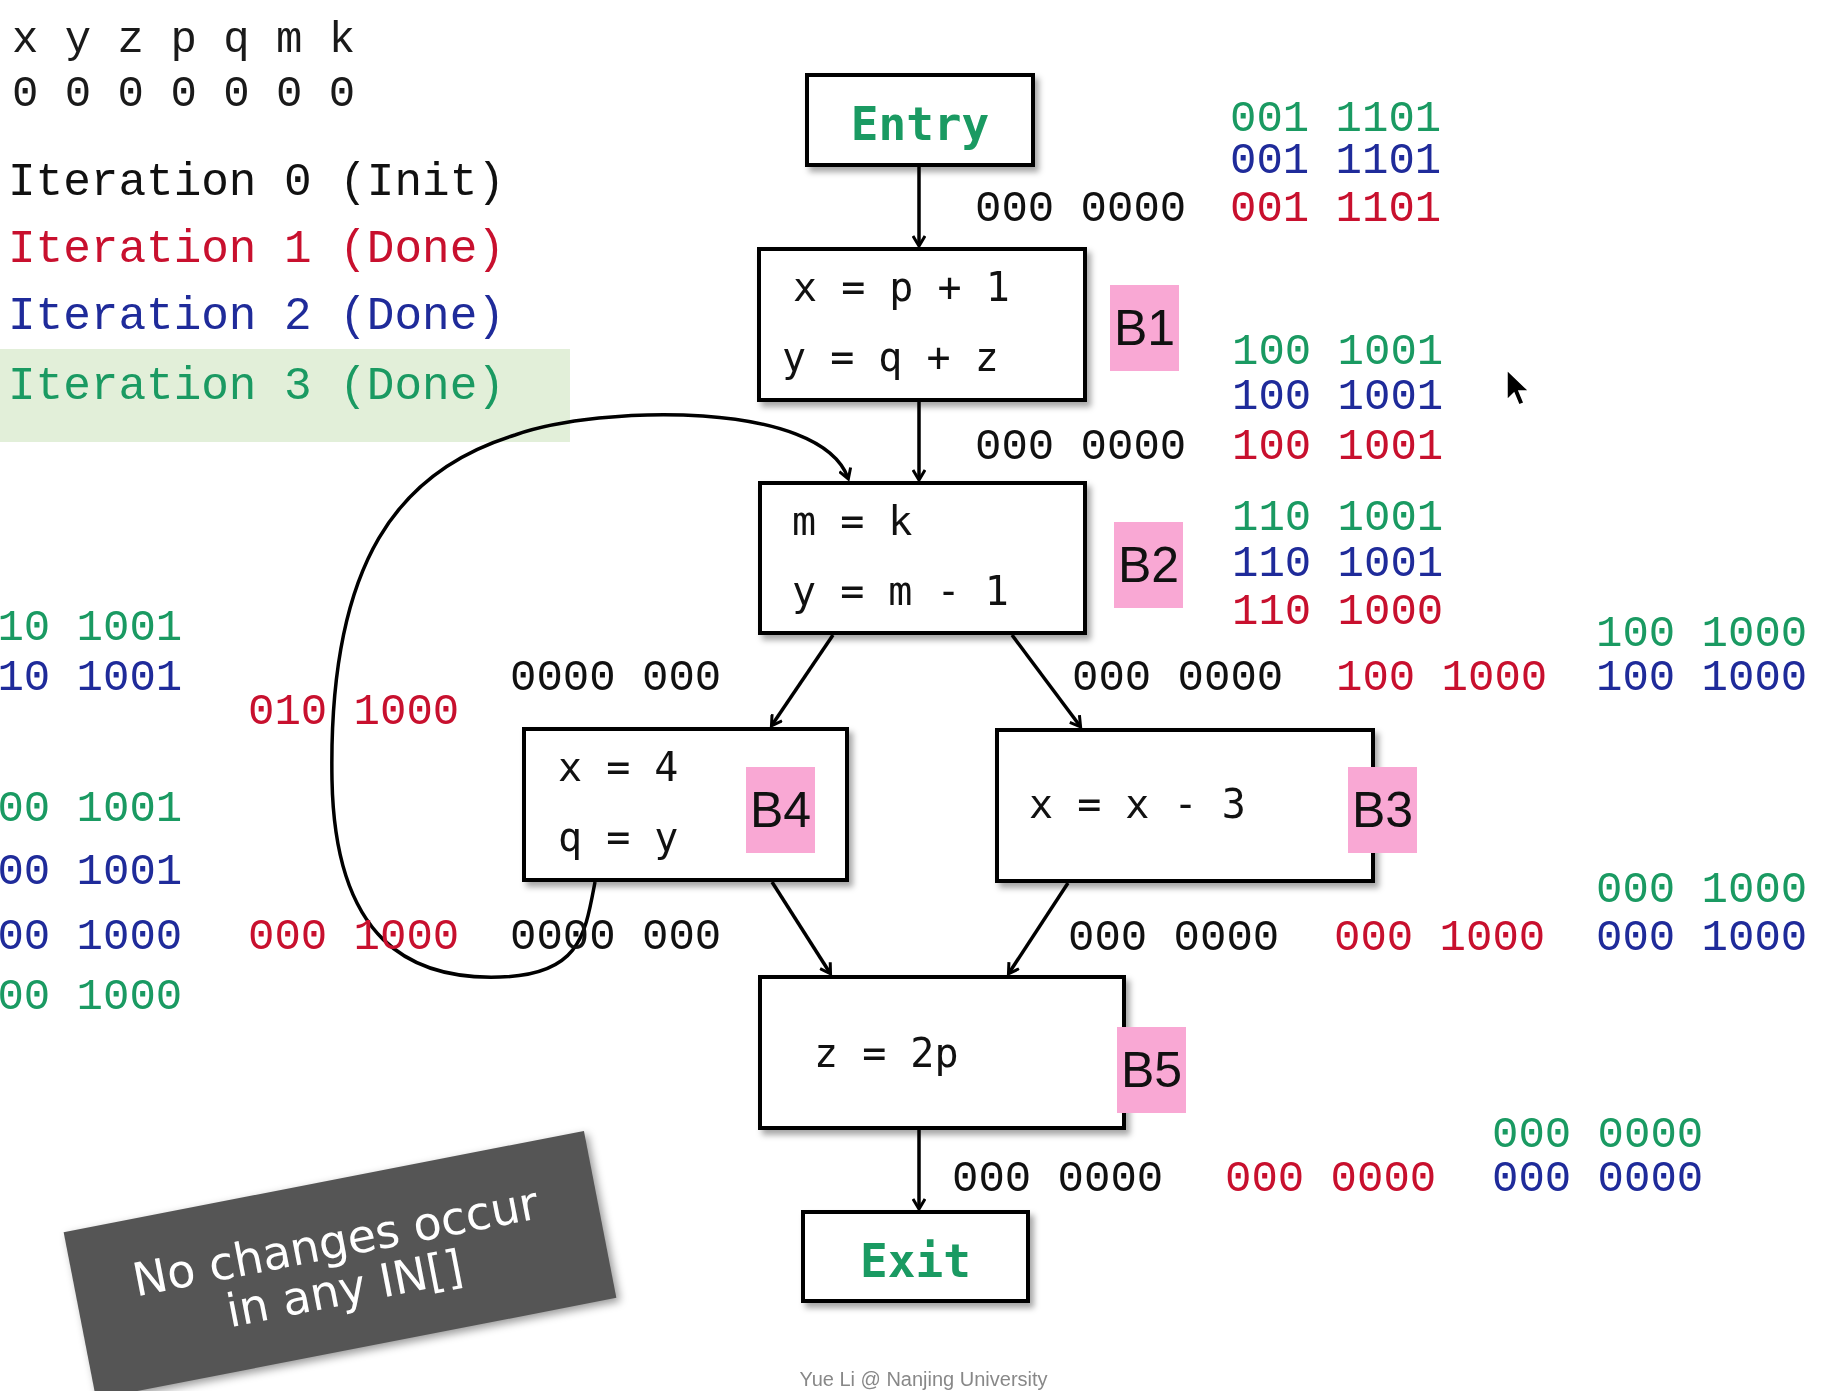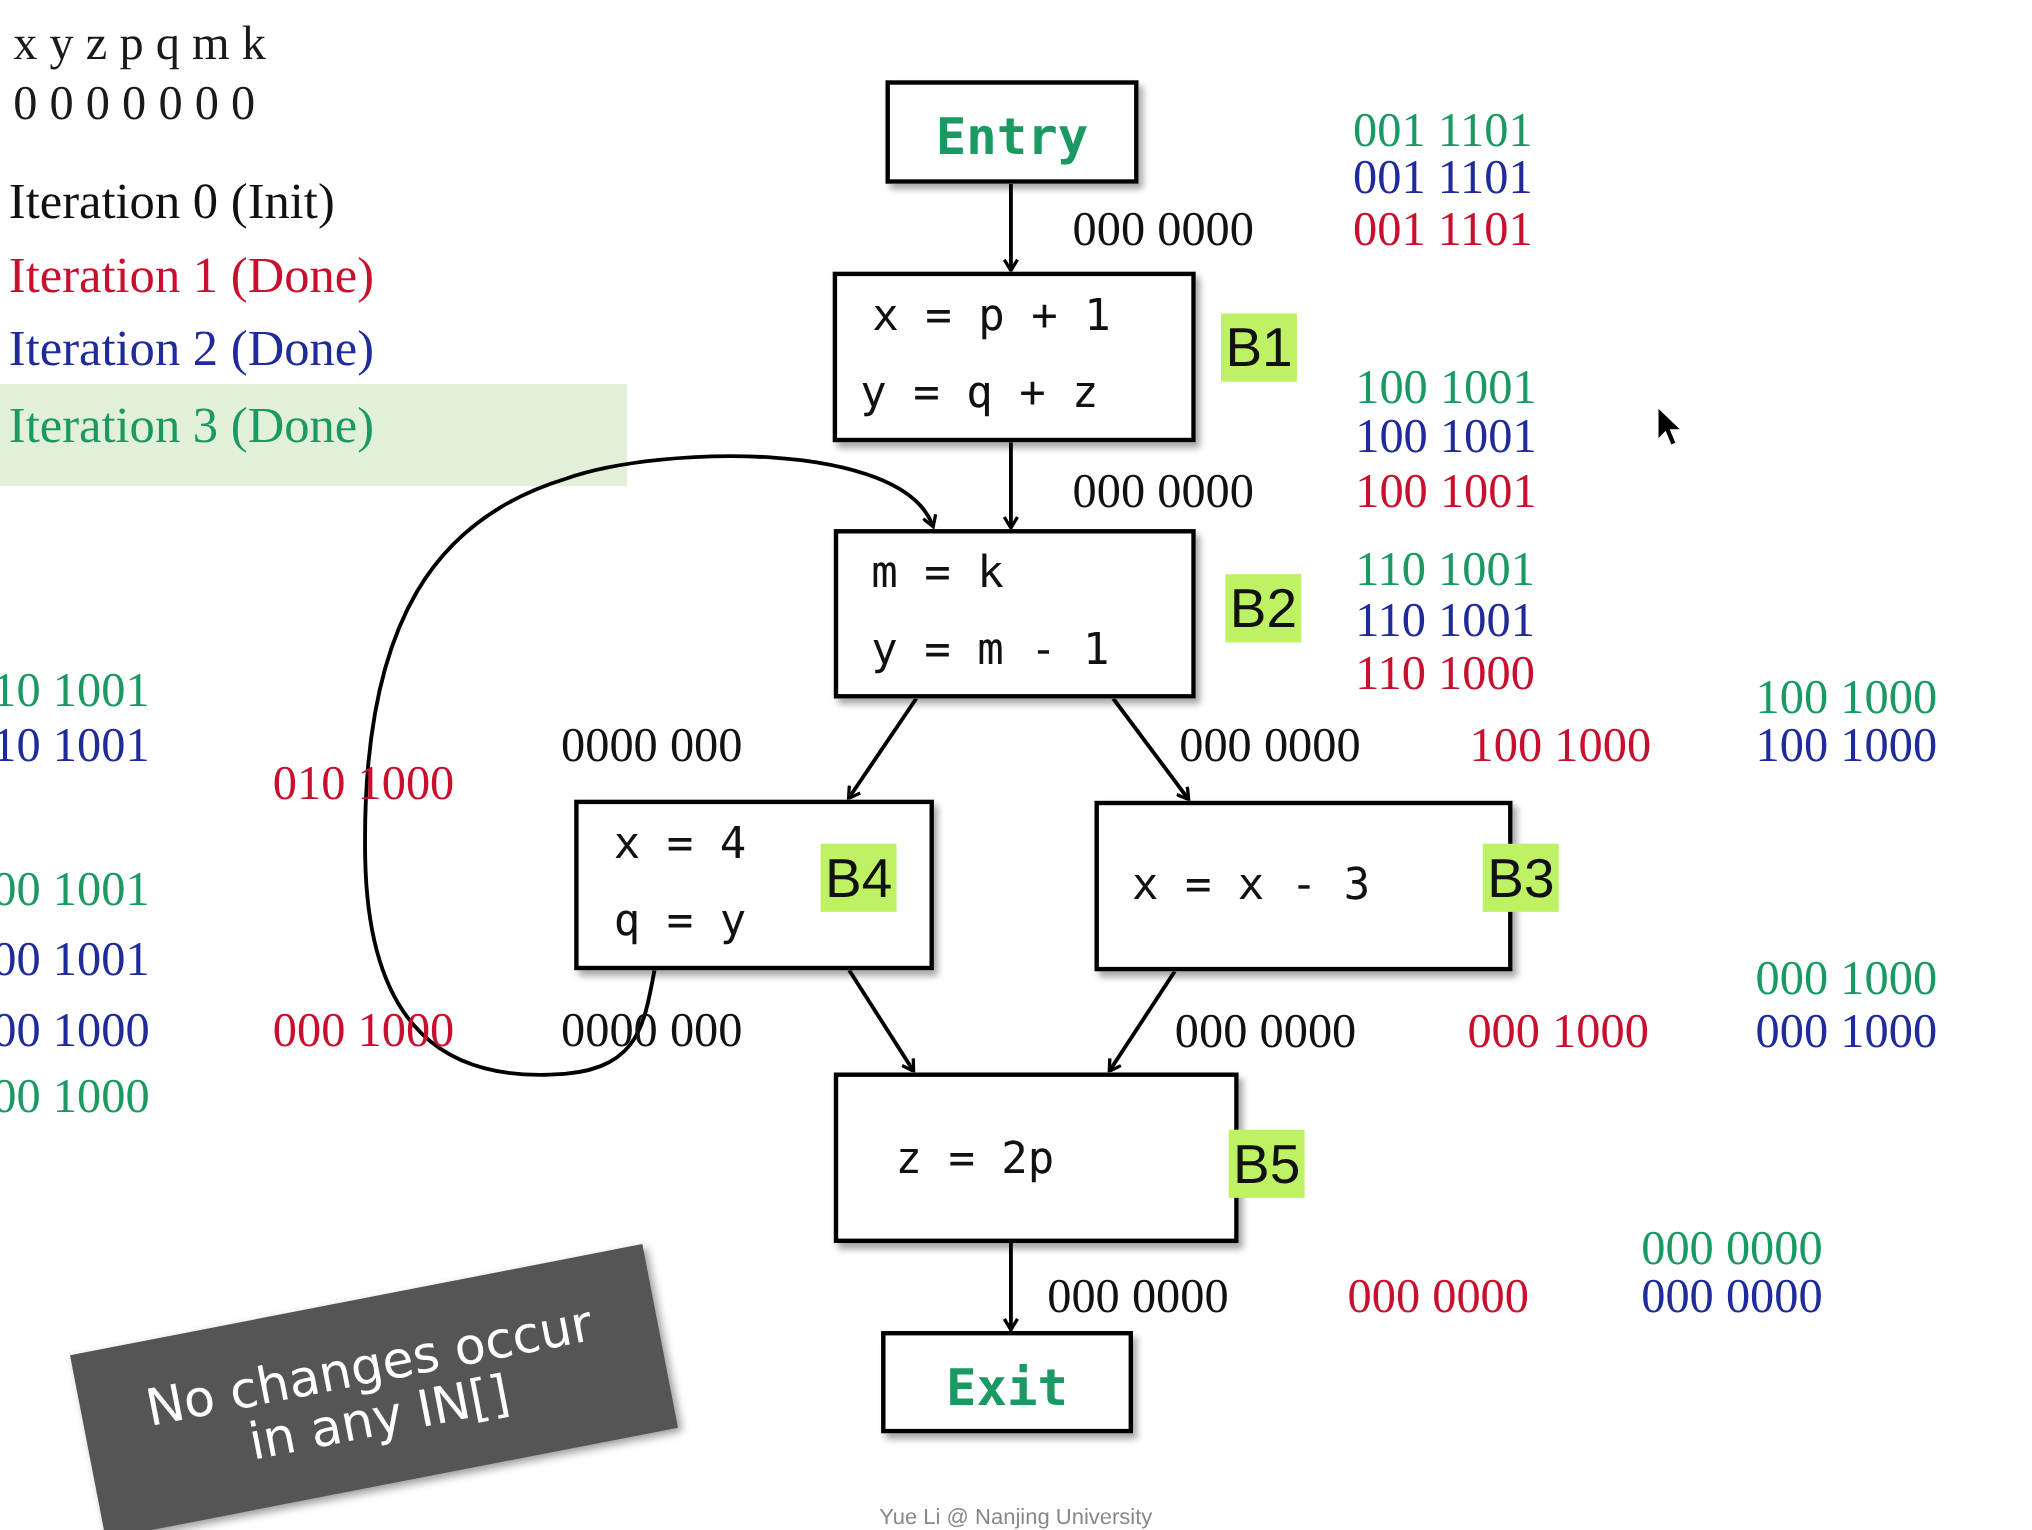--- a/index.html
+++ b/index.html
@@ -1,30 +1,30 @@
 <!DOCTYPE html>
 <html><head>
 <meta charset="utf-8">
 <style>
   html, body { margin:0; padding:0; background:#ffffff; }
   body { width:1847px; height:1391px; position:relative; overflow:hidden; }
-  .mono { font-family: Liberation Serif, serif; }
+  .mono { font-family: Liberation Mono, monospace; }
   .abs { position:absolute; white-space:pre; line-height:1; }
   .vars { font-size:44px; color:#1a1a1a; }
   .iter { font-size:46px; left:8px; }
   .bv { font-size:44px; }
   .c-black { color:#111111; }
   .c-red { color:#c8102e; }
   .c-blue { color:#1f2b9a; }
   .c-green { color:#1a9a62; }
   .hl-iter { position:absolute; left:0; top:349px; width:570px; height:93px; background:#e2efd9; }
   .node { position:absolute; background:#fff; border:4px solid #000; box-shadow:4px 5px 6px rgba(0,0,0,0.35); box-sizing:border-box; }
   .node-title { font-family:"DejaVu Sans Mono","Liberation Mono",monospace; font-weight:bold; color:#1a9a62; font-size:46px; position:absolute; left:0; right:0; text-align:center; }
   .code { font-family:"DejaVu Sans Mono","Liberation Mono",monospace; font-size:40px; color:#111; position:absolute; white-space:pre; line-height:1; }
-  .blabel { position:absolute; background:#bef264; font-family:"Liberation Sans","DejaVu Sans",sans-serif; font-size:50px; color:#111; padding:6px 4px; line-height:1; }
+  .blabel { position:absolute; background:#f9a8d4; font-family:"Liberation Sans","DejaVu Sans",sans-serif; font-size:50px; color:#111; padding:18px 4px; line-height:1; }
   svg.edges { position:absolute; left:0; top:0; }
   .note { position:absolute; left:75px; top:1180px; width:530px; height:170px; background:#555555; transform:rotate(-11deg); transform-origin:50% 50%; box-shadow:3px 4px 8px rgba(0,0,0,0.4); display:flex; flex-direction:column; align-items:center; justify-content:center; }
   .note span { font-family:"DejaVu Sans","Liberation Sans",sans-serif; color:#fff; font-size:46px; line-height:1.05; display:block; text-align:center; }
   .footer { position:absolute; left:0; width:1847px; top:1368px; text-align:center; font-family:Liberation Sans, sans-serif; font-size:20px; color:#888; }
   .cursor { position:absolute; left:1505px; top:368px; width:30px; height:42px; }
 </style>
 </head>
 <body>
 
 <div class="abs mono vars" style="left:12px; top:18px;">x y z p q m k</div>

